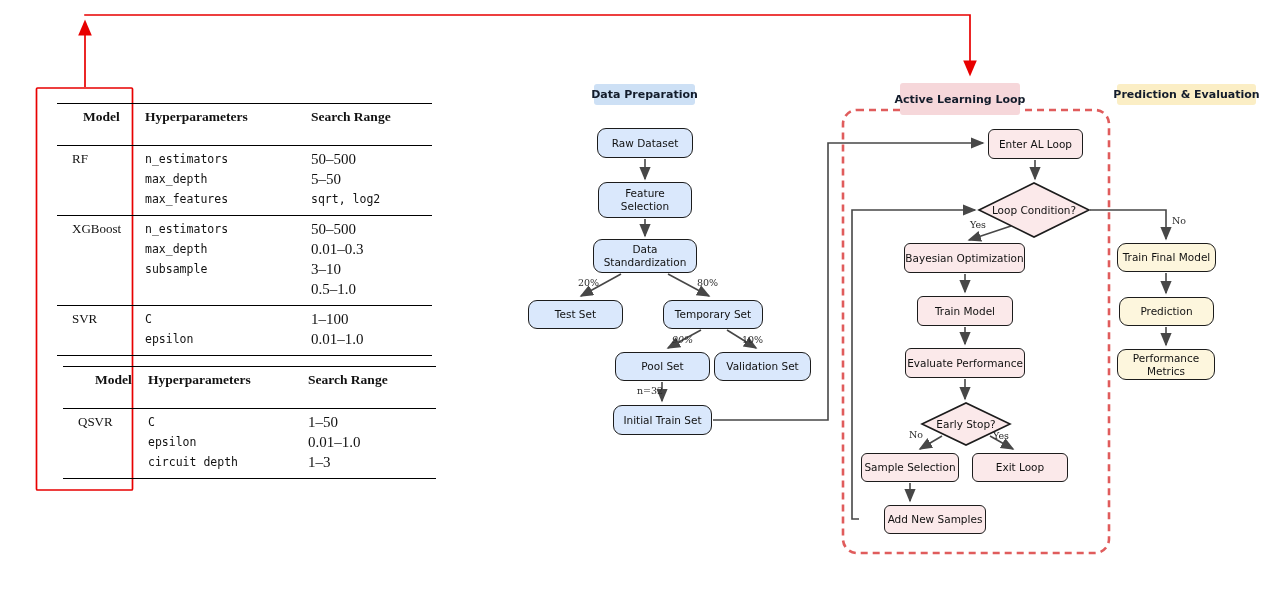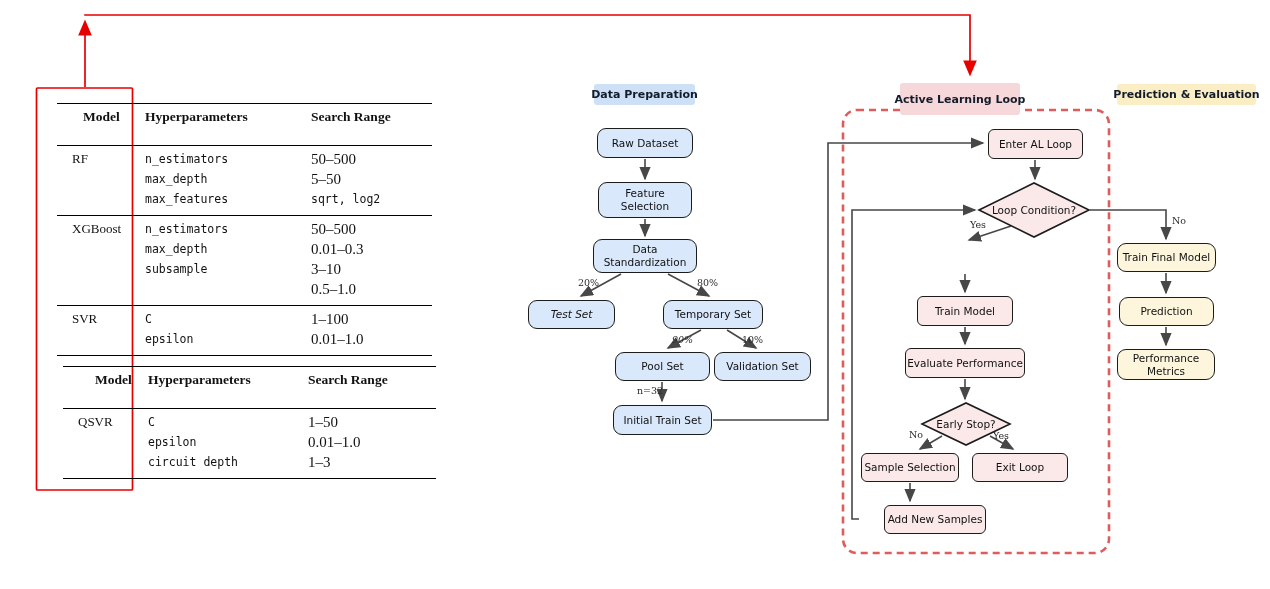--- a/index.html
+++ b/index.html
@@ -167,28 +167,29 @@
     </div>
   </div>
 
   <div class="badge b-blue" style="left:594px;top:84px;width:101px;height:21px;">Data Preparation</div>
   <div class="badge b-pink" style="left:900px;top:83px;width:120px;height:32px;">Active Learning Loop</div>
   <div class="badge b-yellow" style="left:1117px;top:84px;width:139px;height:21px;">Prediction &amp; Evaluation</div>
 
   <div class="node blue one" style="left:597px;top:128px;width:96px;height:30px;">Raw Dataset</div>
   <div class="node blue" style="left:593px;top:239px;width:104px;height:34px;">Data Standardization</div>
   <div class="node blue" style="left:598px;top:182px;width:94px;height:36px;">Feature Selection</div>
-  <div class="node blue one" style="left:528px;top:300px;width:87px;height:29px;font-style:italic;">Test Set</div>
+  <div class="node blue one" style="left:528px;top:300px;width:95px;height:29px;">Test Set</div>
   <div class="node blue one" style="left:663px;top:300px;width:100px;height:29px;">Temporary Set</div>
   <div class="node blue one" style="left:615px;top:352px;width:95px;height:29px;">Pool Set</div>
   <div class="node blue one" style="left:714px;top:352px;width:97px;height:29px;">Validation Set</div>
   <div class="node blue one" style="left:613px;top:405px;width:99px;height:30px;">Initial Train Set</div>
 
   <div class="node pink one" style="left:988px;top:129px;width:95px;height:30px;">Enter AL Loop</div>
   <div class="dlabel" style="left:1034px;top:210px;">Loop Condition?</div>
+  <div class="node pink one" style="left:904px;top:243px;width:121px;height:30px;">Bayesian Optimization</div>
   <div class="node pink one" style="left:917px;top:296px;width:96px;height:30px;">Train Model</div>
   <div class="node pink one" style="left:905px;top:348px;width:120px;height:30px;">Evaluate Performance</div>
   <div class="dlabel" style="left:966px;top:424px;">Early Stop?</div>
   <div class="node pink one" style="left:861px;top:453px;width:98px;height:29px;">Sample Selection</div>
   <div class="node pink one" style="left:972px;top:453px;width:96px;height:29px;">Exit Loop</div>
   <div class="node pink one" style="left:884px;top:505px;width:102px;height:29px;">Add New Samples</div>
 
   <div class="node yellow one" style="left:1117px;top:243px;width:99px;height:29px;">Train Final Model</div>
   <div class="node yellow one" style="left:1119px;top:297px;width:95px;height:29px;">Prediction</div>
   <div class="node yellow" style="left:1117px;top:349px;width:98px;height:31px;">Performance Metrics</div>

